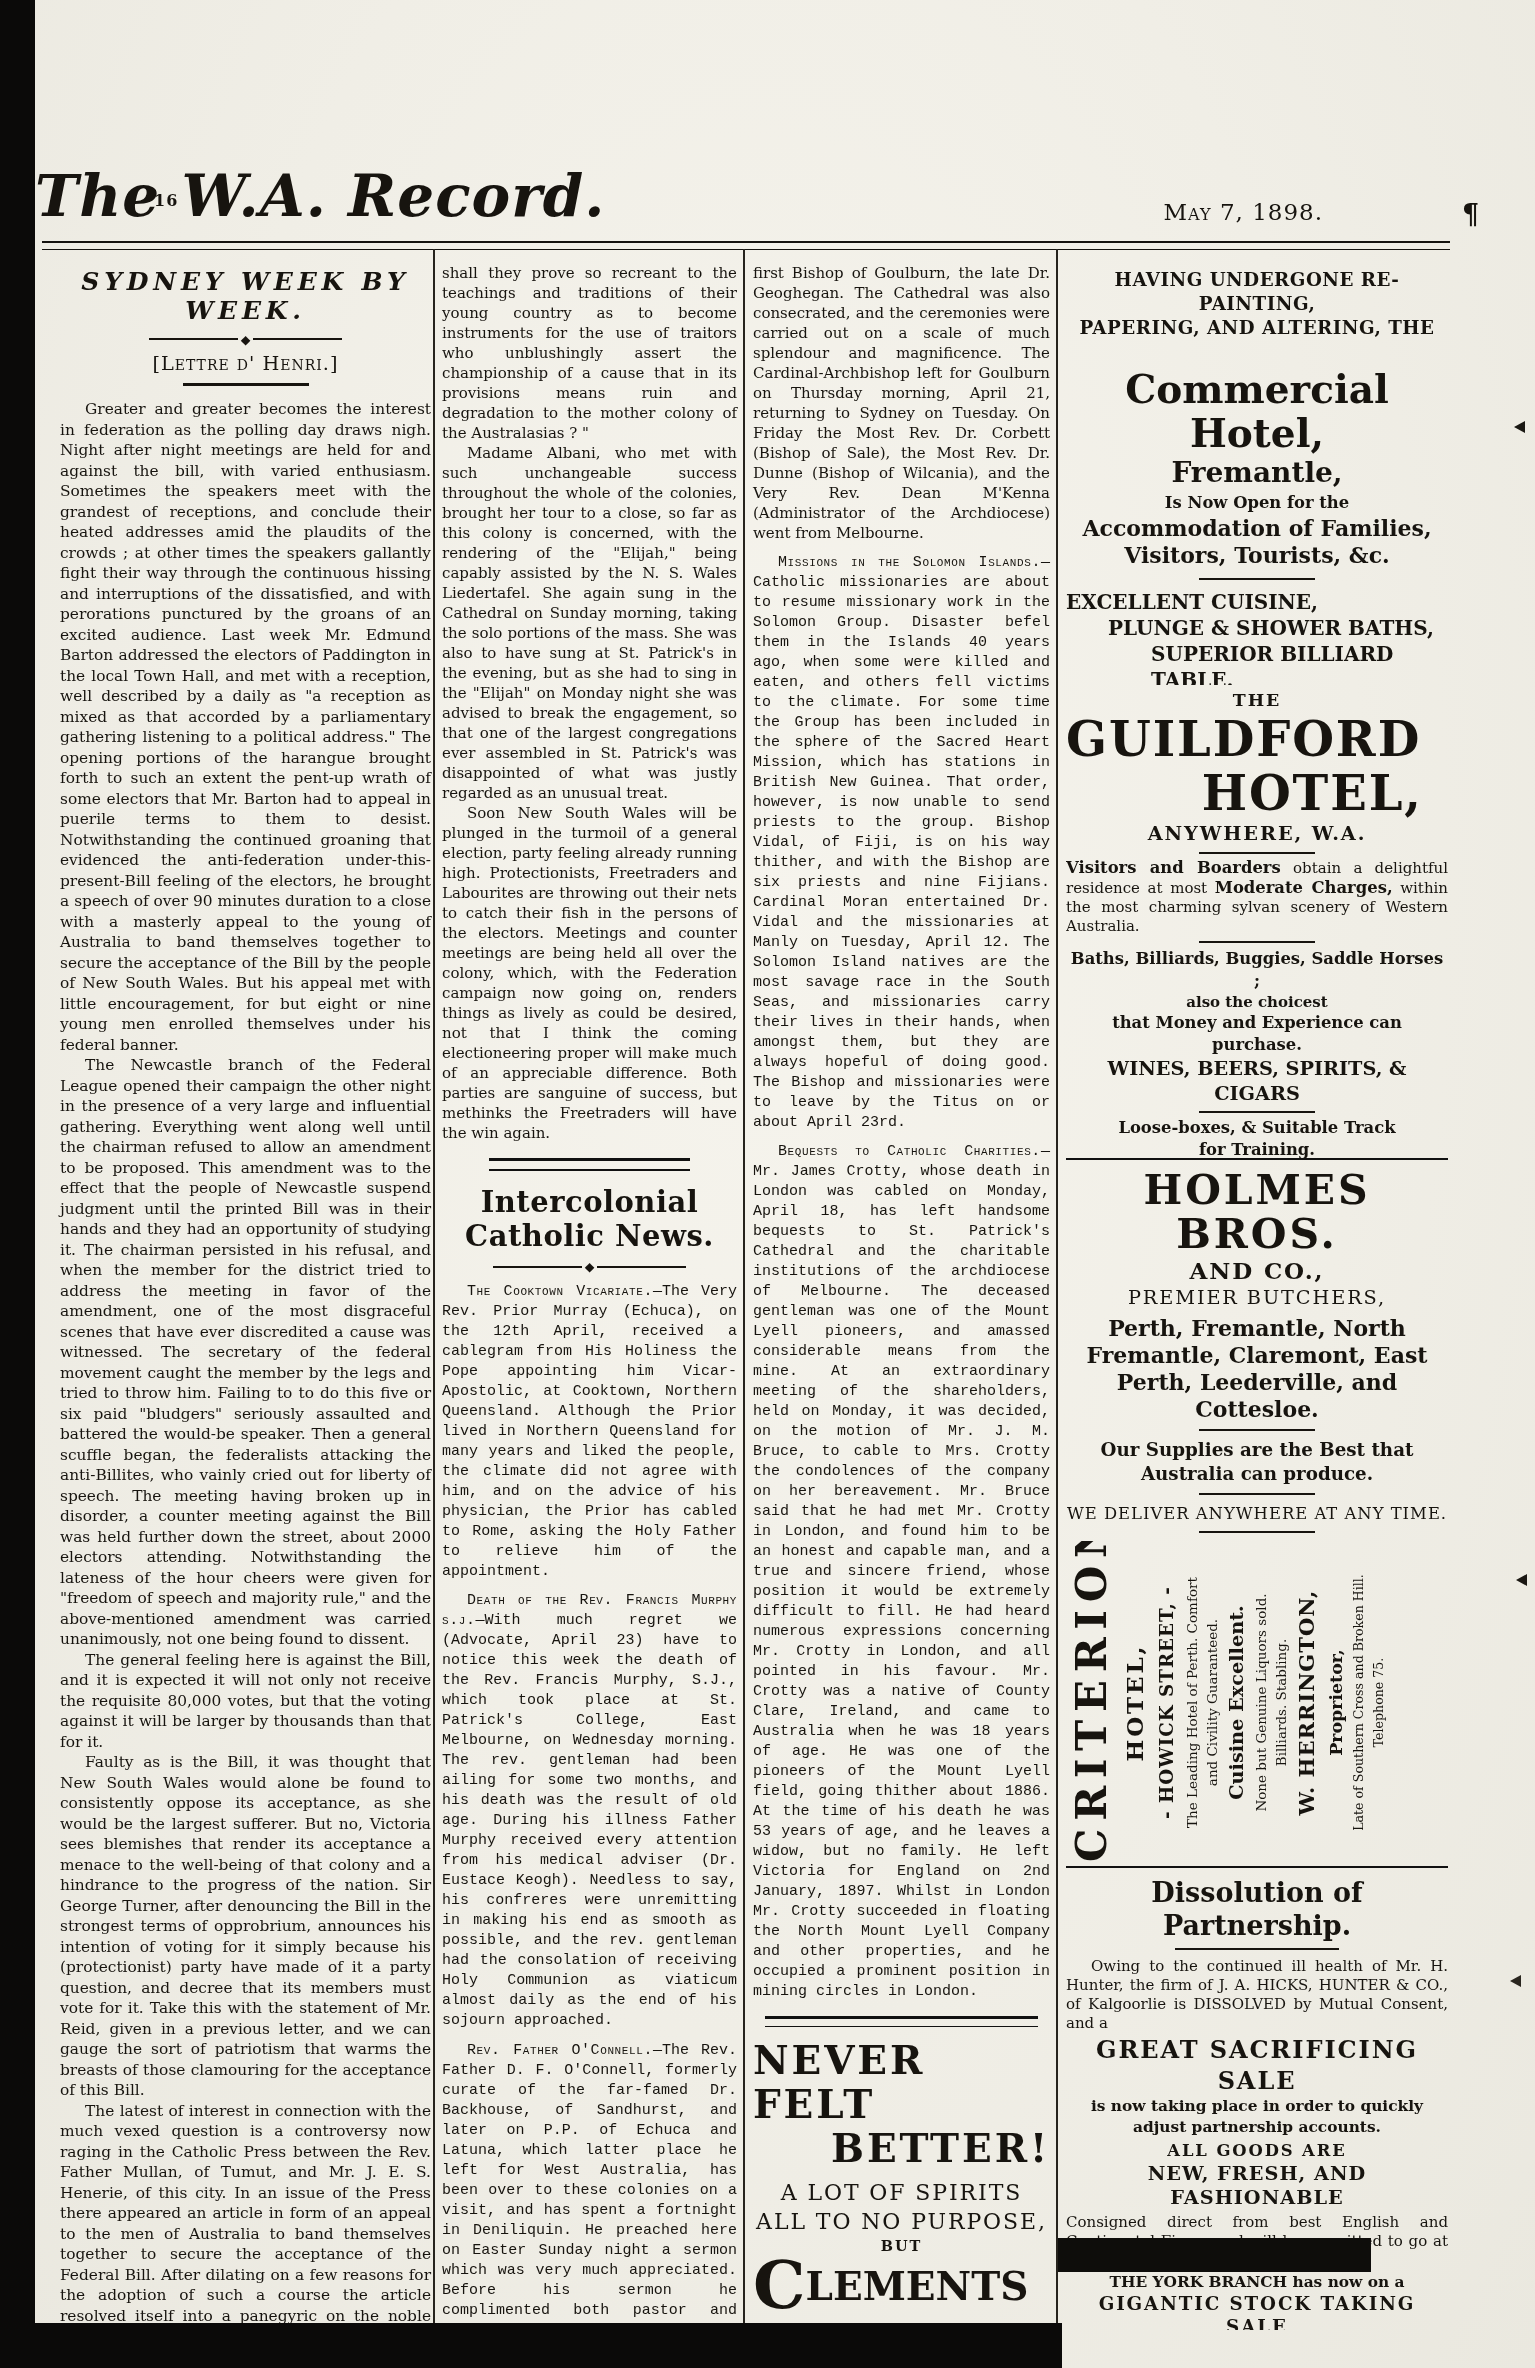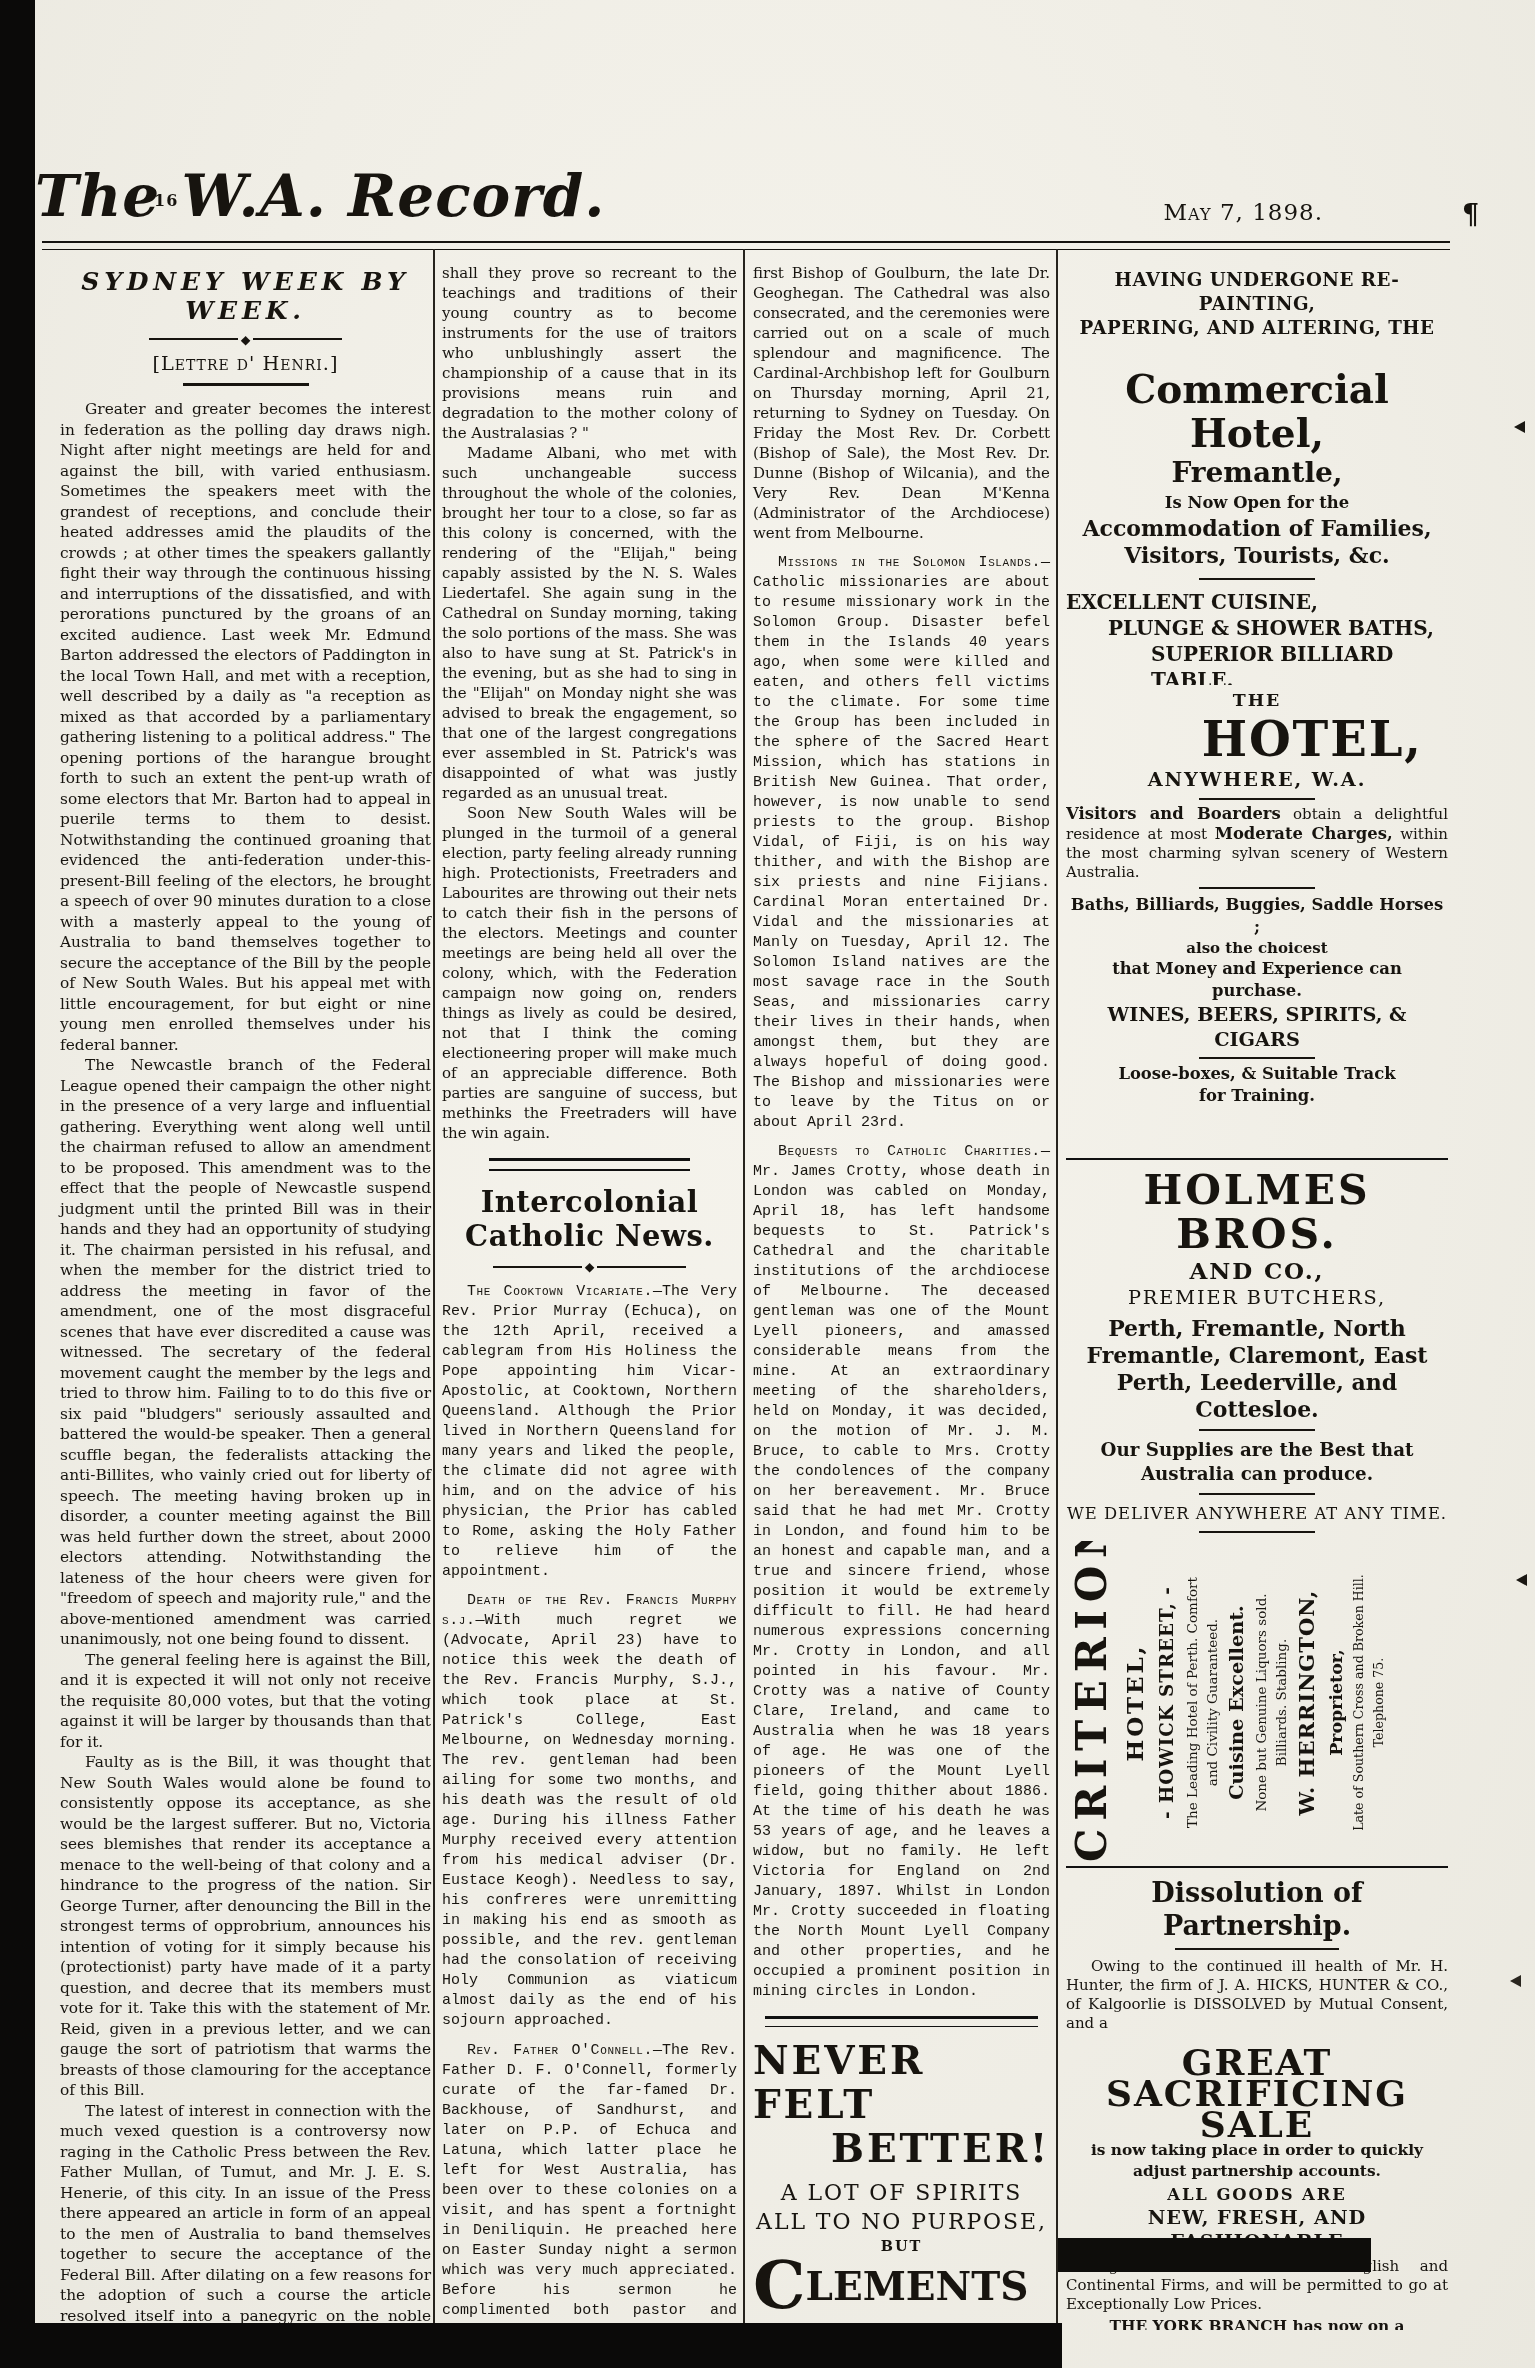--- a/index.html
+++ b/index.html
@@ -89,21 +89,21 @@
   .cr2{font-size:18.3px;font-weight:bold;letter-spacing:1px;line-height:31px;}
   .cr3{font-size:13.5px;line-height:20px;}
   .cr5{font-size:19.3px;font-weight:bold;line-height:29px;}
   .cr8{font-size:21px;font-weight:bold;letter-spacing:1px;line-height:32px;}
   .cr9{font-size:17.4px;font-weight:bold;line-height:26px;}
   .cr10{font-size:12.6px;line-height:20px;}
   .sec-dissolution{height:462px;}
   .ds-title{font-size:27px;font-weight:bold;line-height:33px;margin-top:7.7px;}
   .ds-rule{width:164px;height:1.9px;background:#17140f;margin:6.8px auto;}
   .ds-p{font-size:15px;line-height:19px;text-align:justify;}
-  .ds-sale{font-size:36px;font-weight:bold;letter-spacing:1.9px;line-height:31px;margin-top:14px;}
+  .ds-sale{font-size:24px;font-weight:bold;letter-spacing:1.9px;line-height:31px;margin-top:1px;}
   .ds-s1{font-size:15.4px;font-weight:bold;line-height:21px;}
   .ds-goods1{font-size:16.4px;font-weight:bold;letter-spacing:1.9px;line-height:22px;margin-top:1.9px;}
   .ds-goods2{font-size:19.3px;font-weight:bold;letter-spacing:1px;line-height:24px;}
   .ds-york1{font-size:15.4px;font-weight:bold;line-height:20px;margin-top:1.9px;}
   .ds-york2{font-size:18.3px;font-weight:bold;letter-spacing:1.9px;line-height:23px;}
   .ed-min{min-height:1454px;}
 </style>
 </head>
 <body>
 
@@ -190,20 +190,21 @@
       <div class="c cm-acc">Visitors, Tourists, &amp;c.</div>
       <div class="smrule"></div>
       <div class="cm-cui">EXCELLENT CUISINE,</div>
       <div class="cm-cui" style="padding-left:42px;">PLUNGE &amp; SHOWER BATHS,</div>
       <div class="cm-cui" style="padding-left:85px;">SUPERIOR BILLIARD TABLE.</div>
 
     </div>
 
     <div class="sec sec-guildford">
       <div class="c gf-the">THE</div>
+      <div class="gf-name">GUILDFORD</div>
       <div class="gf-hotel">HOTEL,</div>
       <div class="c gf-loc">ANYWHERE, W.A.</div>
       <div class="smrule" style="margin:4.8px auto;"></div>
       <p class="gf-para"><span class="bld">Visitors and Boarders</span><span> obtain a delightful residence at most </span><span class="bld">Moderate Charges,</span><span> within the most charming sylvan scenery of Western Australia.</span></p>
       <div class="smrule" style="margin:4.8px auto;"></div>
       <div class="c gf-l1">Baths, Billiards, Buggies, Saddle Horses ;</div>
       <div class="c gf-l2">also the choicest</div>
       <div class="c gf-l1">that Money and Experience can purchase.</div>
       <div class="c gf-wines">WINES, BEERS, SPIRITS, &amp; CIGARS</div>
       <div class="smrule" style="margin:4.8px auto;"></div>

